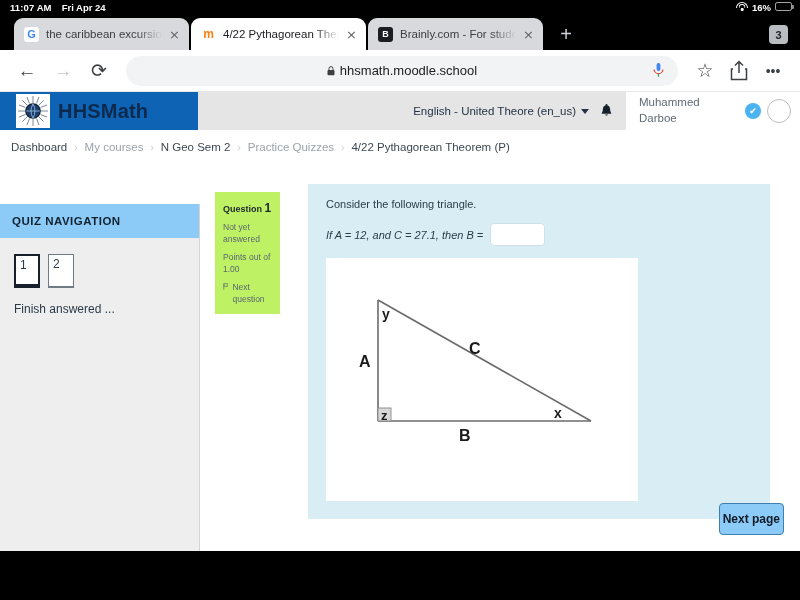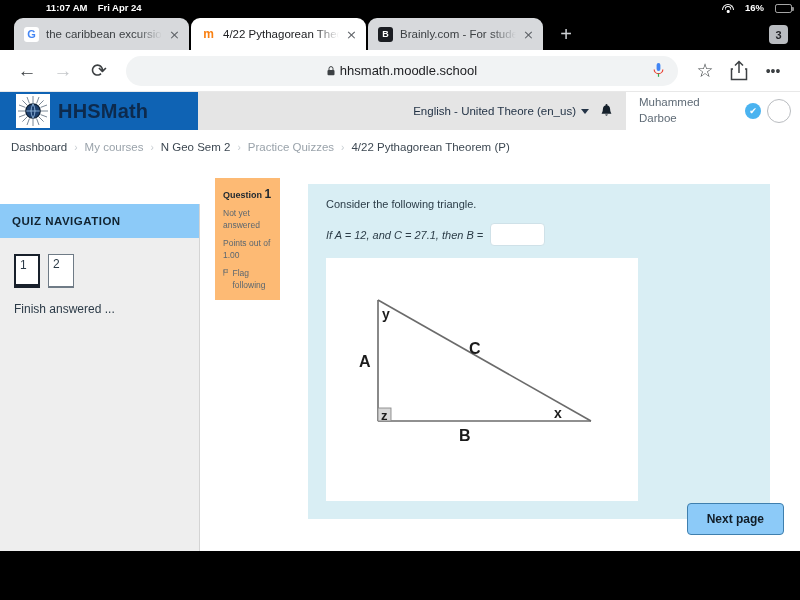--- a/index.html
+++ b/index.html
@@ -10,23 +10,23 @@
     overflow: hidden;
   }
 
   
   .statusbar {
     height: 14px; background: #000; color: #fff;
     display: flex; align-items: center;
     padding: 0 8px 0 10px;
     font-size: 9.5px; font-weight: 600;
   }
-  .sb-time { letter-spacing: 0.1px; margin-left: 36px; }
+  .sb-time { letter-spacing: 0.1px; }
   .sb-date { margin-left: 10px; }
-  .sb-right { margin-left: auto; display: flex; align-items: flex-end; gap: 11px; }
+  .sb-right { margin-left: auto; display: flex; align-items: flex-start; gap: 4px; }
   .wifi-icon { display: inline-block; width: 12px; height: 9px; position: relative; }
   .wifi-icon i {
     position: absolute; border: 1.3px solid #fff; border-bottom: none;
     border-radius: 50% 50% 0 0 / 100% 100% 0 0; left: 50%; transform: translateX(-50%);
   }
   .wifi-icon i:nth-child(1){ width: 12px; height: 6px; bottom: 3px; }
   .wifi-icon i:nth-child(2){ width: 7px; height: 3.5px; bottom: 3px; }
   .wifi-icon i:nth-child(3){ width: 2.6px; height: 2.6px; bottom: 0; background:#fff; border-radius:50%; border:none;}
   .sb-batt-pct { font-size: 9.5px; }
   .batt {
@@ -171,23 +171,23 @@
     display: flex; align-items: flex-start; justify-content: flex-start;
     padding: 2px 0 0 4px;
   }
   .qbox.current { border: 2px solid #18202b; border-bottom-width: 4px; }
   .qbox.other { border: 1px solid #6f7b86; border-bottom: 2px solid #6f7b86;}
   .finish { font-size: 12px; color: #2b3a47; padding: 14px 0 0 14px; }
 
   
   .main { flex: 1; background: #fff; position: relative; padding: 14px 0 0 14px; }
   .qinfo {
-    width: 65px; background: #fdba74; padding: 8px 7px 9px 8px;
+    width: 65px; background: #bef264; padding: 8px 7px 9px 8px;
     font-size: 8.5px; color: #5b6770; line-height: 1.35;
-    position: absolute; left: 15px; top: 14px;
+    position: absolute; left: 15px; top: 28px;
   }
   .qinfo-title { color: #1d2730; font-weight: 700; font-size: 9px; margin-bottom: 6px; }
   .qinfo-title b { font-size: 12px; font-weight: 700; }
   .qinfo p { margin-bottom: 7px; }
   .qinfo .flag { display: flex; gap: 4px; align-items: flex-start; }
   .flag-icon { font-size: 9px; color: #5b6770; line-height: 1.2; }
 
   .qbody {
     position: absolute; left: 108px; top: 20px; width: 462px;
     background: #d9eef4; padding: 14px 16px 18px 18px;
@@ -198,21 +198,21 @@
   .answer-input {
     width: 55px; height: 23px; background: #fff; border: 1px solid #cfe1e8;
     border-radius: 4px; outline: none; font-family: "Liberation Sans", sans-serif;
     font-size: 11px; padding: 0 5px; color: #2b3c47;
   }
   .figure { width: 312px; height: 243px; background: #fff; }
   .next-btn {
     position: absolute; right: 16px; bottom: 16px;
     background: #8ccaf8; border: 1px solid #3f7fae; border-radius: 4px;
     color: #111c26; font-size: 12px; font-weight: 700;
-    padding: 8px 19px; font-family: "Liberation Sans", sans-serif;
+    padding: 8px 3px; font-family: "Liberation Sans", sans-serif;
   }
 </style>
 </head>
 <body>
 
 <div class="statusbar">
   <span class="sb-time">11:07 AM</span>
   <span class="sb-date">Fri Apr 24</span>
   <span class="sb-right">
     <span class="wifi-icon">
@@ -359,21 +359,21 @@
           <span>Question</span>
           <b>1</b>
         </div>
         <p>Not yet answered</p>
         <p>Points out of 1.00</p>
         <div class="flag">
           <svg class="flag-icon" width="7" height="9" viewBox="0 0 7 9">
             <path d="M1 0.6 V8.6" stroke="#5b6770" stroke-width="0.9"></path>
             <path d="M1.4 0.8 H6.3 L4.9 2.6 L6.3 4.4 H1.4 Z" fill="none" stroke="#5b6770" stroke-width="0.8"></path>
           </svg>
-          <span>Flag following</span>
+          <span>Next question</span>
         </div>
       </div>
 
       <div class="qbody">
         <div class="qtext">Consider the following triangle.</div>
         <div class="qrow">
           <span class="qrow-text">If A = 12, and C = 27.1, then B =</span>
           <input class="answer-input" type="text" placeholder="" style="">
         </div>
 

